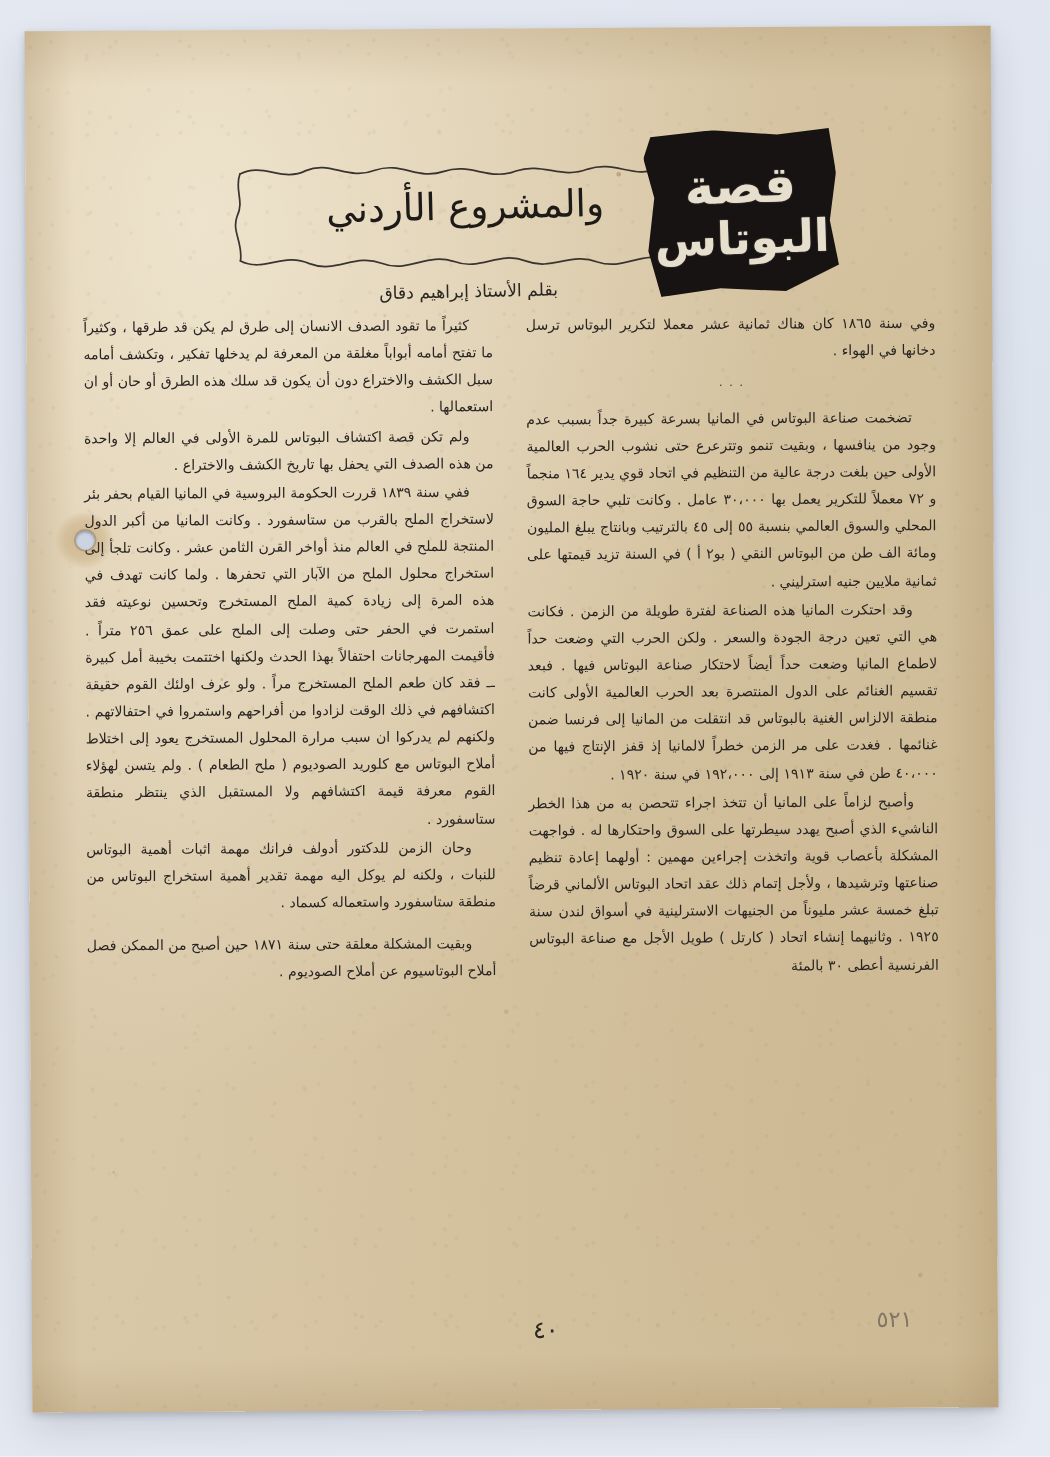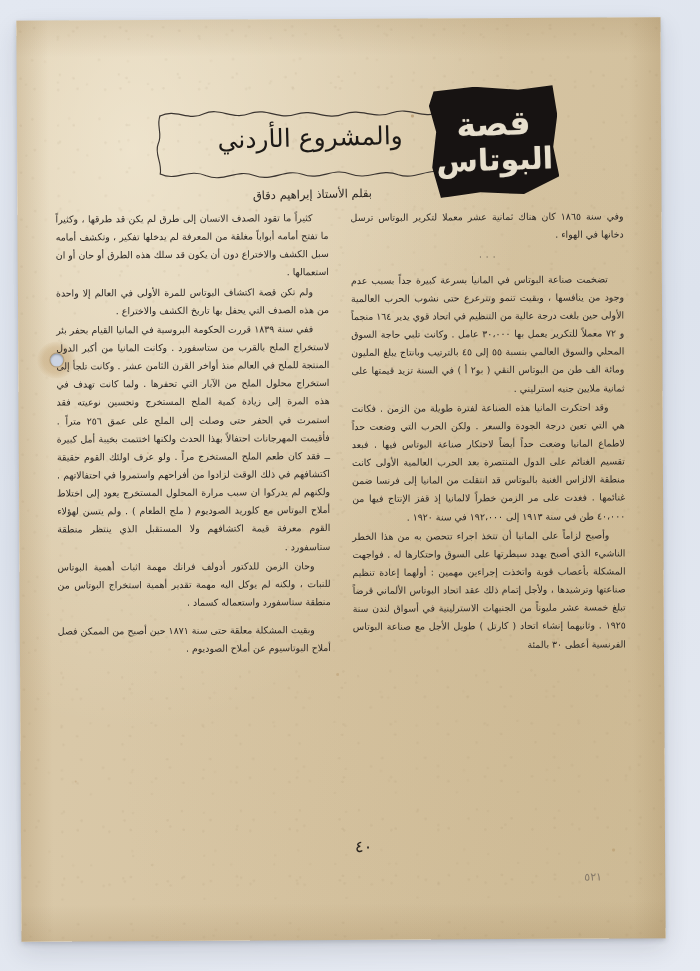--- a/index.html
+++ b/index.html
@@ -188,31 +188,31 @@
     color: #4a423c;
     font-size: 8px;
     margin: 5px 0 6px 0;
     direction: ltr;
   }
   .para-gap { height: 9px; }
   
   #footer-page-number {
     position: absolute;
     left: 334px;
-    top: 818px;
+    top: 858px;
     font-size: 16px;
     color: #2a2520;
     font-family: "DejaVu Sans", sans-serif;
     letter-spacing: 1px;
   }
   #footer-issue-number {
     position: absolute;
     left: 563px;
     top: 853px;
-    font-size: 11px;
+    font-size: 15px;
     color: #6a6158;
     font-family: "DejaVu Sans", sans-serif;
     letter-spacing: 1px;
     opacity: 0.75;
   }
   
   .speck {
     position: absolute;
     border-radius: 50%;
     background: rgba(150,100,45,0.38);

